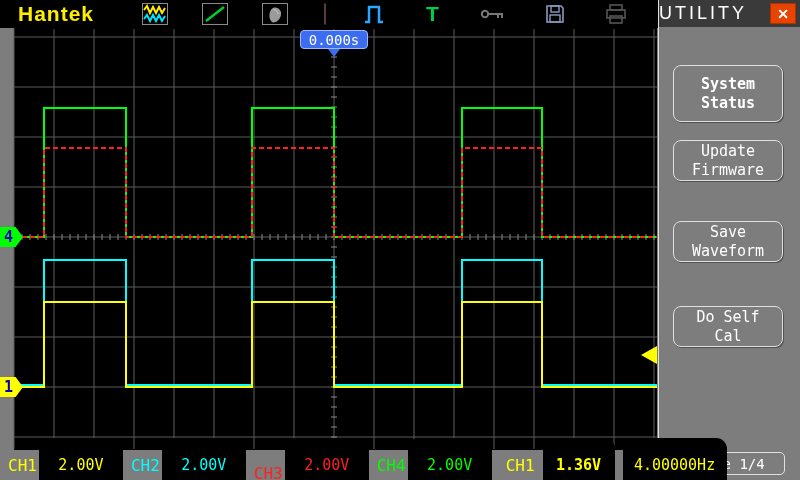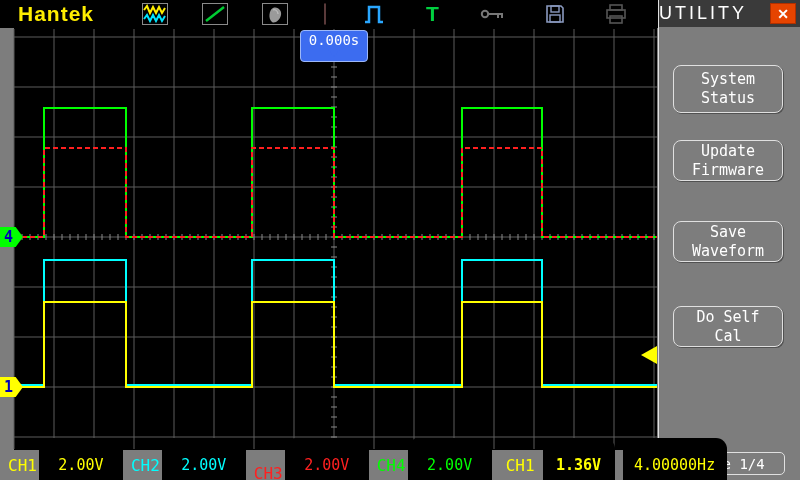--- a/index.html
+++ b/index.html
@@ -18,21 +18,21 @@
   .sep{width:1px;height:22px;background:#888;margin:0 6px;}
   .wave-strip{position:relative;width:120px;height:24px;background:#000;border:2px solid #36366a;
               box-sizing:content-box;margin-right:12px;}
   .sel{position:absolute;left:8px;top:0;width:80px;height:24px;border:2px solid #ff7700;box-sizing:border-box;}
   .w-icon{width:20px;height:20px;background:#000;border:1px solid #aaa;color:#fff;font-weight:bold;
           font-size:15px;display:flex;align-items:center;justify-content:center;margin-right:8px;}
   .tb-pill{min-width:92px;background:#000;border-radius:11px;color:#fff;font-size:15px;
            text-align:center;padding:2px 8px;}
   
   .scope{position:absolute;left:0;top:28px;width:658px;height:422px;background:#7d7d7d;}
-  .trig-tag{position:absolute;left:300px;top:2px;width:68px;height:32px;background:#3c6cf0;
+  .trig-tag{position:absolute;left:300px;top:2px;width:68px;height:19px;background:#3c6cf0;
             border:1px solid #9db8f8;border-radius:4px;color:#fff;font-size:14px;line-height:18px;
             text-align:center;box-sizing:border-box;}
   .trig-tag .tri{position:absolute;left:27px;top:18px;width:0;height:0;
             border-left:6px solid transparent;border-right:6px solid transparent;border-top:8px solid #3c6cf0;}
   .chmark{position:absolute;left:0;width:23px;height:20px;color:#0000bb;font-weight:bold;font-size:15px;
           line-height:20px;padding-left:4px;box-sizing:border-box;
           clip-path:polygon(0 0,68% 0,100% 50%,68% 100%,0 100%);}
   .trig-arrow{position:absolute;left:641px;width:0;height:0;border-right:16px solid #ffff00;
           border-top:9px solid transparent;border-bottom:9px solid transparent;}
   
@@ -288,21 +288,21 @@
     <div class="chmark" id="mark0" style="top: 199px; background: rgb(0, 255, 0);">4</div>
     <div class="chmark" id="mark1" style="top: 349px; background: rgb(255, 255, 0);">1</div>
     <div class="trig-arrow" id="trigArrow" style="top: 318px; border-right-color: rgb(255, 255, 0);"></div>
   </div>
 
   <div class="sidebar">
     <div class="side-head">
       <span>UTILITY</span>
       <button class="close-btn">✕</button>
     </div>
-    <button class="menu-btn" style="top:65px;height:48px;">System
+    <button class="menu-btn" style="top:65px;height:57px;font-weight:bold;">System
 Status</button>
     <button class="menu-btn" style="top:140px;height:41px;">Update
 Firmware</button>
     <button class="menu-btn" style="top:306px;height:41px;">Do Self Cal</button>
     <button class="menu-btn" style="top:221px;height:41px;">Save
 Waveform</button>
     <button class="page-btn">Page 1/4</button>
   </div>
 
   <div class="statusbar">

